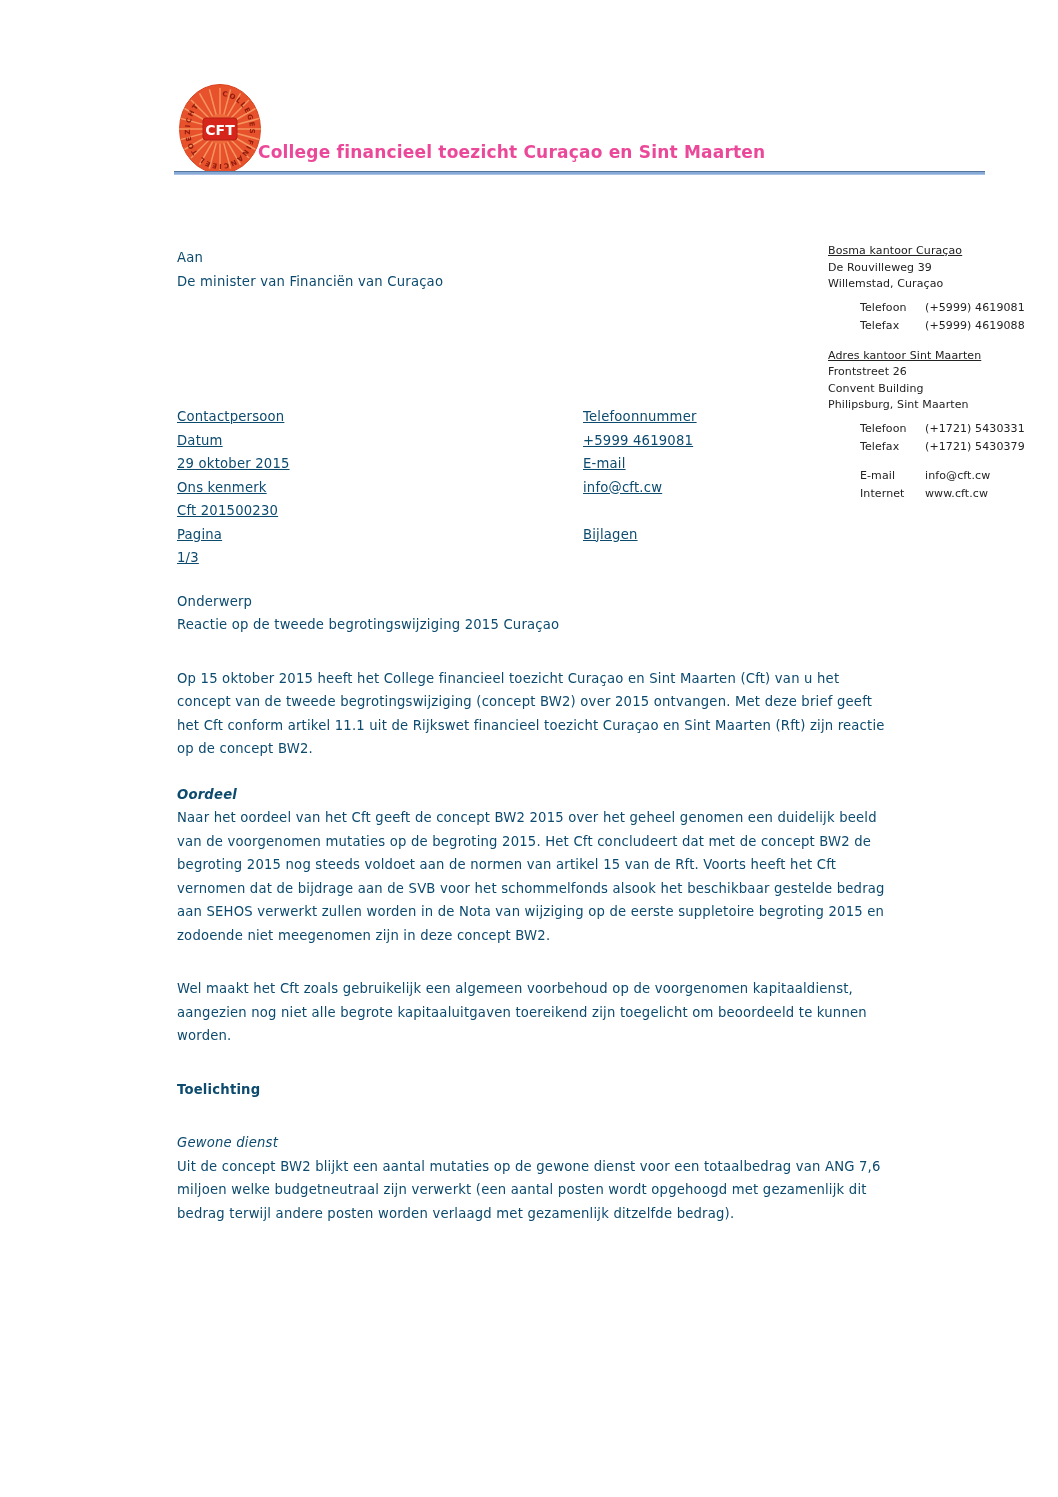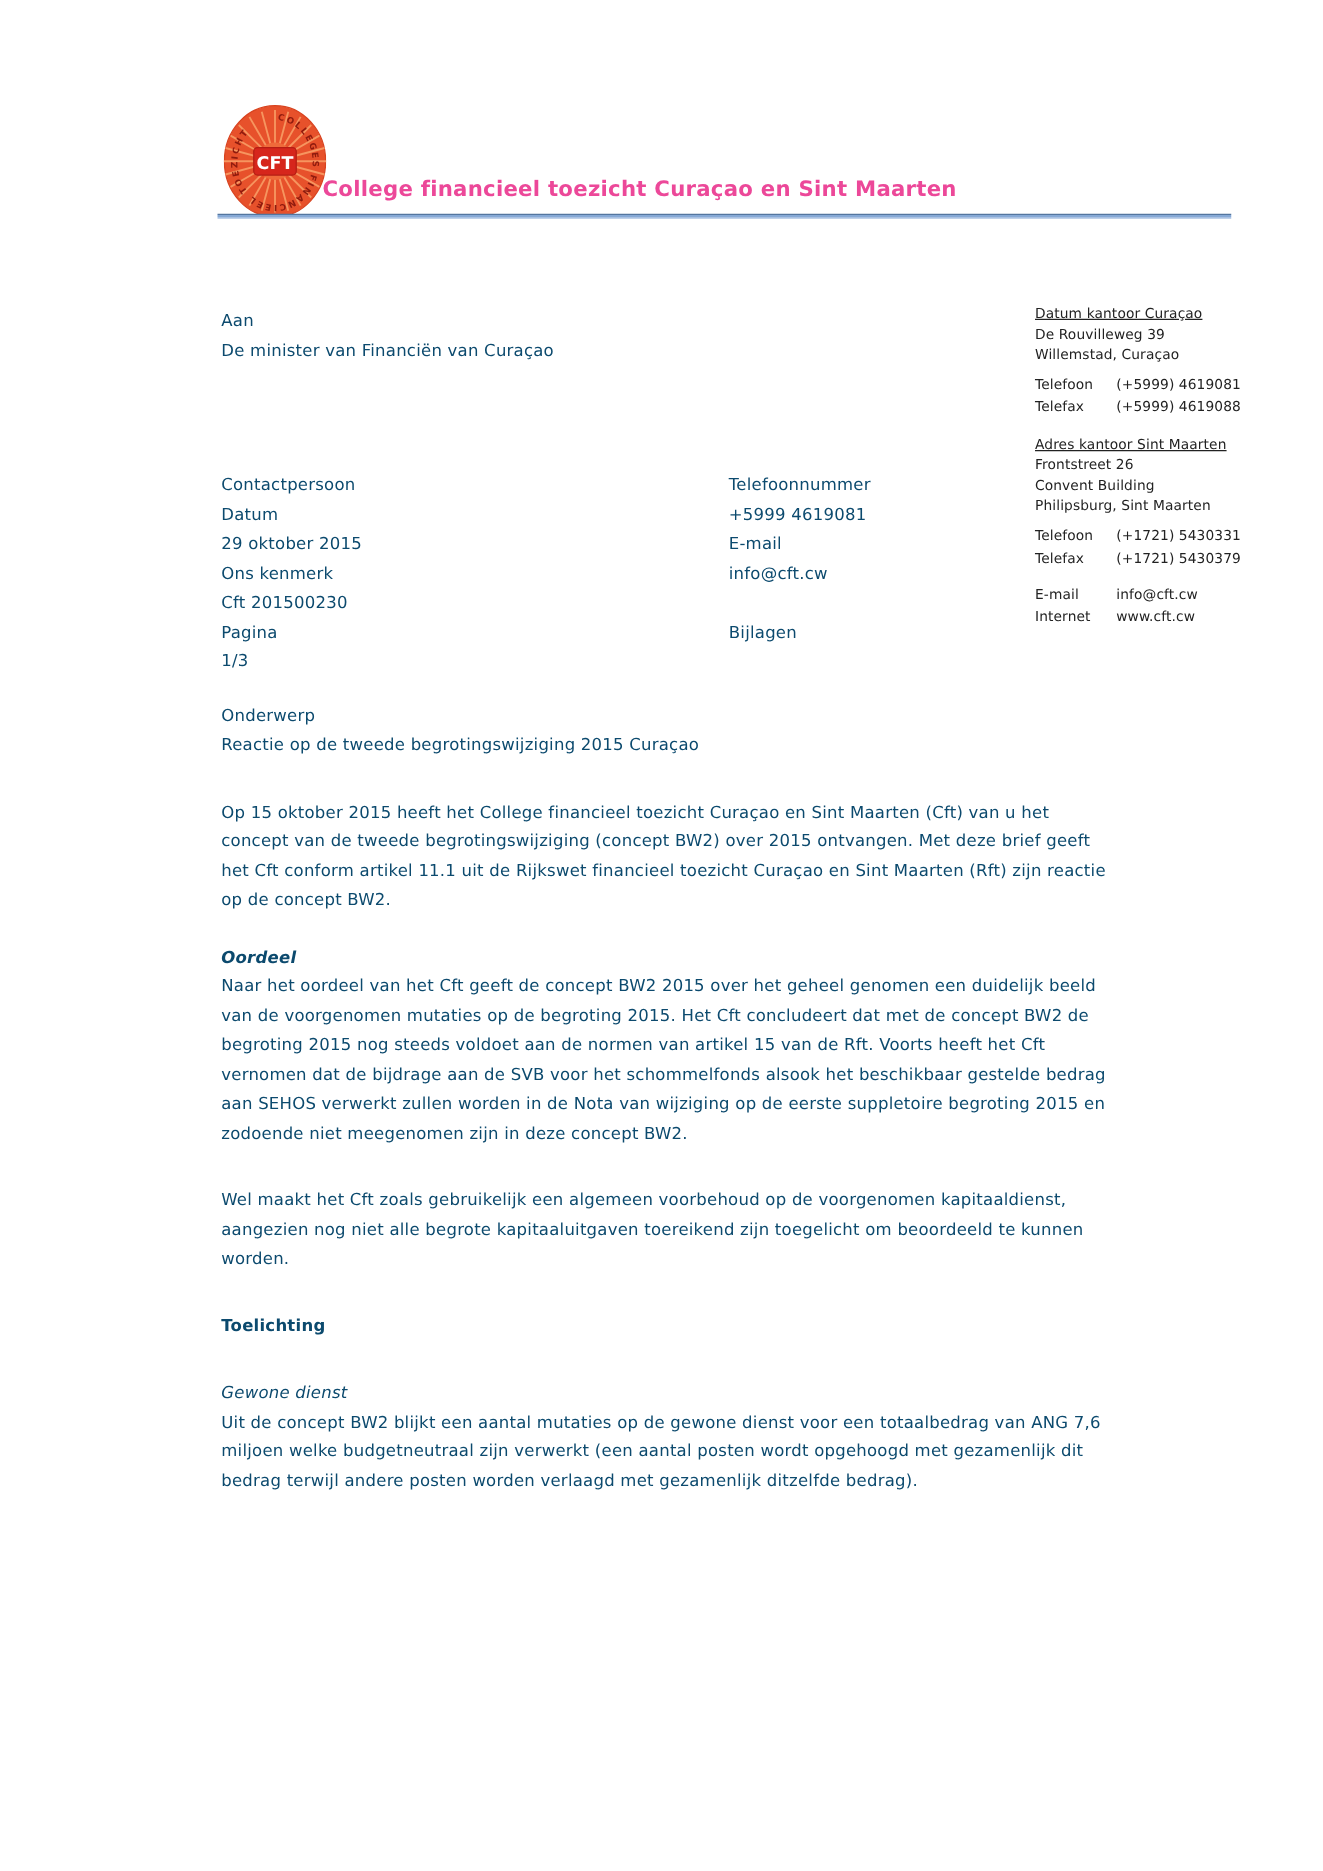--- a/index.html
+++ b/index.html
@@ -22,29 +22,29 @@
     background:linear-gradient(to bottom,#54769f 0 1px,#86a9d6 1px 3px,#a9c1e2 3px 4px);
   }
   
   .side {
     position:absolute; left:828px; top:243px; width:170px;
     font-size:11px; line-height:16.5px; letter-spacing:.1px; color:#222222;
   }
   .office-heading { text-decoration:underline; white-space:nowrap; }
   .office-line { white-space:nowrap; }
   .phone-rows { margin-top:6px; }
-  .prow { display:flex; line-height:18px; white-space:nowrap; }
+  .prow { display:flex; line-height:18px; white-space:nowrap;margin-left:32px; }
   .plabel { width:65px; flex:0 0 65px; }
   .gap-13 { height:13px; } .gap-11 { height:11px; }
   
   .main {
     position:absolute; left:177px; top:246px; width:716px;
     font-size:13.2px; line-height:23.5px; letter-spacing:.2px; color:#0c4a6e;
   }
-  .meta { display:flex; margin-top:84px; }
+  .meta { display:flex; margin-top:112px;text-decoration:underline; }
   .meta-col-left { width:406px; flex:0 0 406px; }
   .meta-col-right { flex:1; }
   .meta-line { height:23.5px; white-space:nowrap; }
   .subject-block { margin-top:20px; }
   .salutation { margin-top:23px; }
   .para { margin-top:30px; }
   .heading-gap { margin-top:22px;font-style:italic; }
   .h-bold { font-weight:bold; }
   .h-italic { font-style:italic; }
   .line { white-space:nowrap; }
@@ -94,21 +94,21 @@
       <text x="41" y="51" text-anchor="middle" font-size="14" font-weight="bold" fill="#ffffff" font-family="DejaVu Sans, sans-serif">CFT</text>
     </svg>
   </div>
 
   <div class="org-title">College financieel toezicht Curaçao en Sint Maarten</div>
   <div class="header-rule"></div>
 
   <aside class="side">
 
     <section>
-      <div class="office-heading">Datum kantoor Curaçao</div>
+      <div class="office-heading">Bosma kantoor Curaçao</div>
       <div class="office-line">De Rouvilleweg 39</div>
       <div class="office-line">Willemstad, Curaçao</div>
       <div class="phone-rows">
         <div class="prow">
           <span class="plabel">Telefoon</span>
           <span class="pval">(+5999) 4619081</span>
         </div>
         <div class="prow">
           <span class="plabel">Telefax</span>
           <span class="pval">(+5999) 4619088</span>

